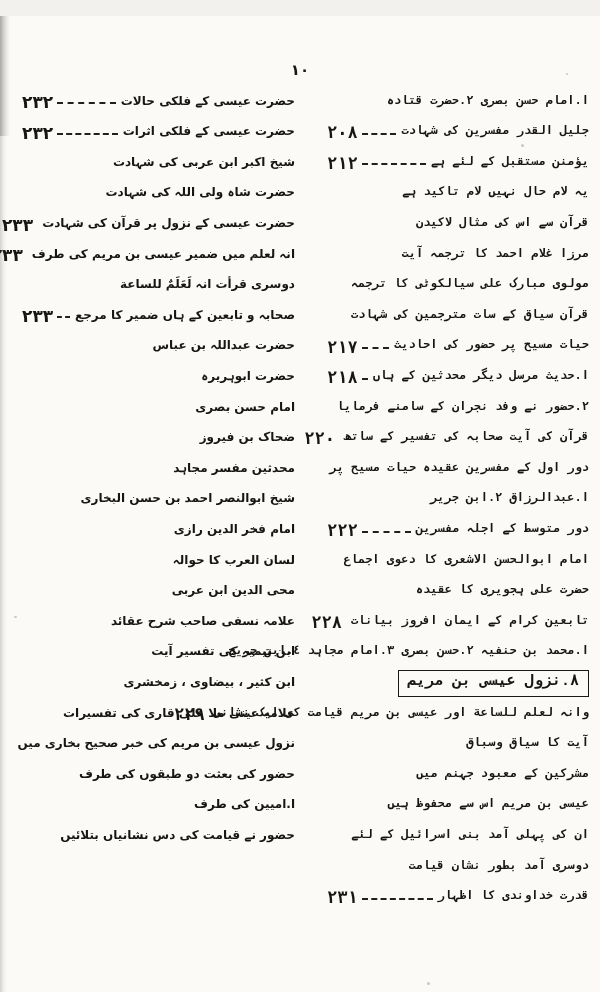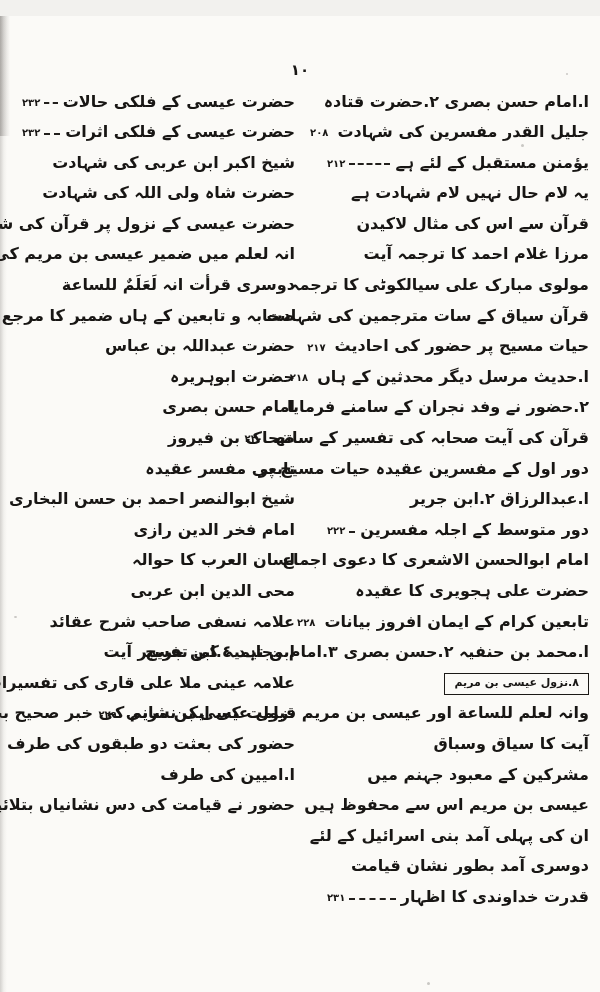--- a/index.html
+++ b/index.html
@@ -37,47 +37,47 @@
   .speck.s3{left:14px;top:600px;width:3px;height:2px;}
   .speck.s4{left:427px;top:966px;width:3px;height:3px;}
 
   .page-number{
     position:absolute;top:45px;left:276px;width:48px;
     text-align:center;font-size:15px;font-weight:700;
     letter-spacing:1px;
   }
 
   .col{position:absolute;top:71px;}
-  .col-right{left:327px;width:262px;}
+  .col-right{left:327px;width:262px;font-family:Liberation Mono, monospace;}
   .col-left{left:22px;width:273px;}
 
   .toc-row{
     height:30.6px;
     display:flex;direction:rtl;align-items:center;
   }
   .entry-text{
     white-space:nowrap;
-    font-size:16px;font-weight:700;
+    font-size:12px;font-weight:700;
     line-height:1.1;
     padding-bottom:2px;
   }
   .entry-text.boxed{
     border:1.6px solid #1b1916;
     padding:3px 9px 5px 9px;
-    font-size:11px;
+    font-size:15px;
   }
   .leader{
     flex:1 1 auto;min-width:0;height:0;
     border-bottom:2px dashed #221f1c;
     margin:0 5px 0 4px;
     transform:translateY(1px);
   }
   .page-num{
     flex:0 0 auto;
-    font-size:10px;font-weight:700;
+    font-size:17px;font-weight:700;
     letter-spacing:.5px;
   }
 </style>
 </head>
 <body>
 
 <div class="page">
 
   <div class="page-number">١٠</div>
 
@@ -89,21 +89,21 @@
         <span class="entry-text">جلیل القدر مفسرین کی شہادت</span>
         <span class="leader"></span>
         <span class="page-num">٢٠٨</span>
       </div>
       <div class="toc-row">
         <span class="entry-text">یؤمنن مستقبل کے لئے ہے</span>
         <span class="leader"></span>
         <span class="page-num">٢١٢</span>
       </div>
       <div class="toc-row">
-        <span class="entry-text">یہ لام حال نہیں لام شہادت ہے</span>
+        <span class="entry-text">یہ لام حال نہیں لام تاکید ہے</span>
       </div>
       <div class="toc-row">
         <span class="entry-text">قرآن سے اس کی مثال لاکیدن</span>
       </div>
       <div class="toc-row">
         <span class="entry-text">مرزا غلام احمد کا ترجمہ آیت</span>
       </div>
       <div class="toc-row">
         <span class="entry-text">مولوی مبارک علی سیالکوٹی کا ترجمہ</span>
       </div>
@@ -224,39 +224,42 @@
       <div class="toc-row">
         <span class="entry-text">حضرت ابوہریرہ</span>
       </div>
       <div class="toc-row">
         <span class="entry-text">امام حسن بصری</span>
       </div>
       <div class="toc-row">
         <span class="entry-text">ضحاک بن فیروز</span>
       </div>
       <div class="toc-row">
-        <span class="entry-text">تابعی مفسر عقیدہ</span>
+        <span class="entry-text">محدثین مفسر مجاہد</span>
       </div>
       <div class="toc-row">
         <span class="entry-text">شیخ ابوالنصر احمد بن حسن البخاری</span>
       </div>
       <div class="toc-row">
         <span class="entry-text">امام فخر الدین رازی</span>
       </div>
       <div class="toc-row">
         <span class="entry-text">لسان العرب کا حوالہ</span>
       </div>
       <div class="toc-row">
         <span class="entry-text">محی الدین ابن عربی</span>
       </div>
       <div class="toc-row">
         <span class="entry-text">علامہ نسفی صاحب شرح عقائد</span>
       </div>
       <div class="toc-row">
         <span class="entry-text">ابن تیمیہ کی تفسیر آیت</span>
+      </div>
+      <div class="toc-row">
+        <span class="entry-text">ابن کثیر ، بیضاوی ، زمخشری</span>
       </div>
       <div class="toc-row">
         <span class="entry-text">علامہ عینی ملا علی قاری کی تفسیرات</span>
       </div>
       <div class="toc-row">
         <span class="entry-text">نزول عیسی بن مریم کی خبر صحیح بخاری میں</span>
       </div>
       <div class="toc-row">
         <span class="entry-text">حضور کی بعثت دو طبقوں کی طرف</span>
       </div>

